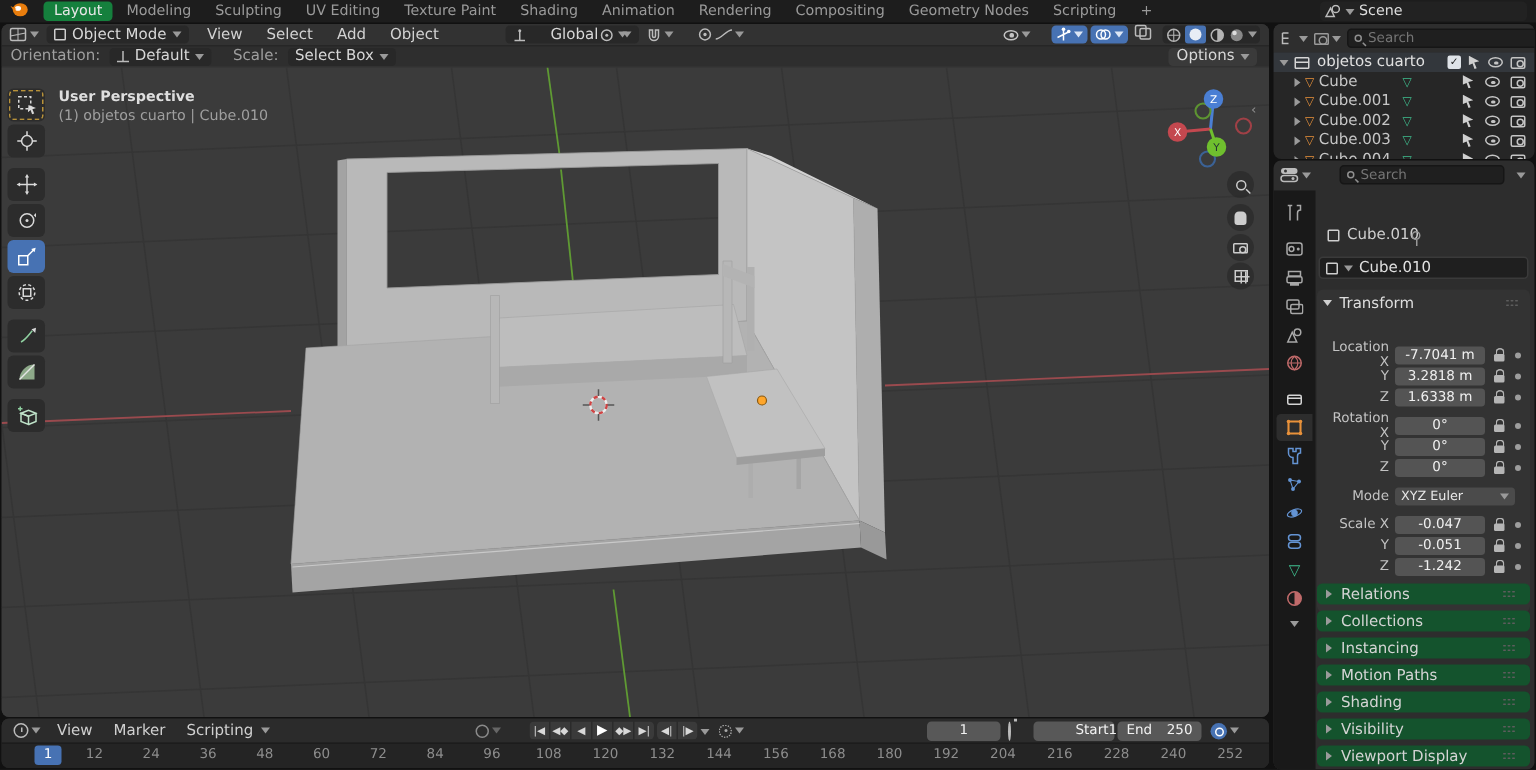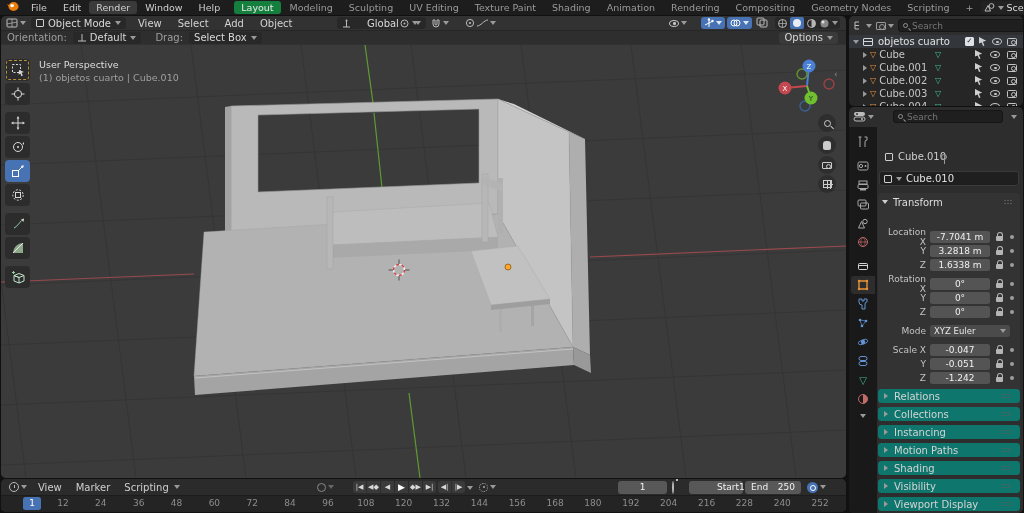--- a/index.html
+++ b/index.html
@@ -26,21 +26,21 @@
   .cvr{display:inline-block;width:0;height:0;border-top:3px solid transparent;border-bottom:3px solid transparent;border-left:4px solid #9a9a9a;}
   
   #vparea{left:1px;top:16px;width:845px;height:462px;background:var(--hdr);border-radius:5px;overflow:hidden;}
   #vph{position:relative;height:14px;display:flex;align-items:center;gap:0;background:var(--hdr);}
   #vph .m{padding:0 8px;color:#d2d2d2;}
   .dd{display:flex;align-items:center;gap:4px;background:#282828;border-radius:3px;height:12px;padding:0 5px;color:#d8d8d8;}
   #vtool{position:relative;height:14px;display:flex;align-items:center;background:#2e2e2e;border-top:1px solid #262626;}
   #vtool .lab{color:#9f9f9f;padding:0 6px;}
   #canvas{position:absolute;left:0;top:29px;right:0;bottom:0;background:var(--vp);}
   #scene-svg{position:absolute;left:0;top:0;}
-  #vp-overlay1{left:38px;top:14px;color:#dedede;font-size:9.5px;}
+  #vp-overlay1{left:38px;top:14px;color:#dedede;font-size:9.5px;font-weight:bold;}
   #vp-overlay2{left:38px;top:27px;color:#9f9f9f;font-size:9.5px;}
   
   #tools{left:4px;top:14px;width:25px;display:flex;flex-direction:column;}
   .tbtn{width:25px;height:22px;background:#2c2c2c;border-radius:4px;margin-bottom:2px;display:flex;align-items:center;justify-content:center;}
   .tbtn.first{outline:1px dashed #b8923a;outline-offset:-2px;}
   .tbtn.active{background:var(--accent);}
   .tgap{height:5px;}
   
   .vbtn{position:absolute;width:18px;height:18px;border-radius:50%;background:rgba(40,40,40,.65);display:flex;align-items:center;justify-content:center;}
   .mag{width:7px;height:7px;border:1.4px solid #ccc;border-radius:50%;position:relative;}
@@ -84,21 +84,21 @@
   .pval{width:60px;height:12px;background:var(--field);border-radius:2.5px;color:#f0f0f0;font-size:9px;text-align:center;line-height:12px;flex:none;}
   .pmode{width:80px;height:12px;background:#4b4b4b;border-radius:2.5px;color:#e8e8e8;font-size:8.5px;display:flex;align-items:center;justify-content:space-between;padding:0 4px;flex:none;}
   .plock{width:7px;height:9px;position:relative;margin-left:6px;flex:none;}
   .plock::before{content:'';position:absolute;top:0;left:1px;width:4px;height:4px;border:1px solid #b5b5b5;border-bottom:none;border-radius:3px 3px 0 0;}
   .plock::after{content:'';position:absolute;bottom:0;left:0;width:7px;height:5px;background:#b5b5b5;border-radius:1px;}
   .plock.ghost{visibility:hidden;}
   .pdot{width:4px;height:4px;border-radius:50%;background:#9d9d9d;margin-left:7px;flex:none;}
   .dragdots{width:8px;height:5px;position:relative;margin-left:auto;margin-right:4px;}
   .dragdots::after{content:'';position:absolute;left:0;top:0;width:1.5px;height:1.5px;background:#5d5d5d;border-radius:50%;
     box-shadow:3px 0 #5d5d5d,6px 0 #5d5d5d,0 3px #5d5d5d,3px 3px #5d5d5d,6px 3px #5d5d5d;}
-  .sect{display:flex;align-items:center;height:14px;background:#0f766e;border-radius:3.5px;margin:0 3px 4px 1px;padding:0 6px;color:#d4d4d4;}
+  .sect{display:flex;align-items:center;height:14px;background:#14532d;border-radius:3.5px;margin:0 3px 4px 1px;padding:0 6px;color:#d4d4d4;}
   .sect .cvr{margin-right:6px;}
   #xform{position:absolute;left:1px;right:3px;top:66px;background:#333333;border-radius:4px;padding:2px 4px 6px 4px;}
   #xhead{display:flex;align-items:center;height:14px;color:#dedede;margin-bottom:21px;}
   #namefield{position:absolute;left:2px;right:4px;top:44px;height:15px;background:#1f1f1f;border:1px solid #3a3a3a;border-radius:3px;display:flex;align-items:center;gap:4px;padding:0 4px;color:#e0e0e0;}
   #bcrumb{position:absolute;left:8px;top:24px;display:flex;align-items:center;gap:5px;color:#cfcfcf;}
   .objsq{width:8px;height:8px;border:1px solid #cfcfcf;border-radius:1px;}
   
   #timeline{left:1px;top:479px;width:845px;height:33px;background:#2b2b2b;border-radius:5px;overflow:hidden;}
   #tlh{position:relative;height:16px;display:flex;align-items:center;background:#2b2b2b;}
   #tlh .m{padding:0 7px;color:#cfcfcf;}
@@ -129,28 +129,20 @@
 <div id="stage">
 
   <div id="topbar" class="abs">
     <span style="margin:0 4px 0 6px;">
       <svg width="13" height="11" viewBox="0 0 13 11">
           <ellipse cx="7.5" cy="5.5" rx="5" ry="4.4" fill="#e87d0d"></ellipse>
           <ellipse cx="6" cy="4.6" rx="2" ry="1.6" fill="#fff"></ellipse>
           <path d="M1,3 L5,5 L3,6 Z" fill="#e87d0d"></path>
         </svg>
     </span>
-    <span style="display:flex;">
-
-    <span class="menu">File</span>
-        <span class="menu">Edit</span>
-        <span class="menu boxed">Render</span>
-        <span class="menu">Window</span>
-        <span class="menu">Help</span>
-      </span>
     <span style="display:flex;margin-left:6px;gap:2px;">
 
     <span class="wsp active">Layout</span>
         <span class="wsp">Modeling</span>
         <span class="wsp">Sculpting</span>
         <span class="wsp">UV Editing</span>
         <span class="wsp">Texture Paint</span>
         <span class="wsp">Shading</span>
         <span class="wsp">Animation</span>
         <span class="wsp">Rendering</span>
@@ -276,21 +268,21 @@
 
     <div id="vtool">
       <span class="lab">Orientation:</span>
       <span class="dd">
         <svg width="8" height="8" viewBox="0 0 8 8">
             <path d="M4,0 L4,7 M0,7 L8,7" stroke="#bbb"></path>
           </svg>
         <span>Default</span>
         <span class="cv"></span>
       </span>
-      <span class="lab" style="margin-left:8px;">Drag:</span>
+      <span class="lab" style="margin-left:8px;">Scale:</span>
       <span class="dd">
         <span>Select Box</span>
         <span class="cv"></span>
       </span>
       <span class="dd abs" style="right:8px;background:#3a3a3a;">
         <span>Options</span>
         <span class="cv"></span>
       </span>
     </div>
 

